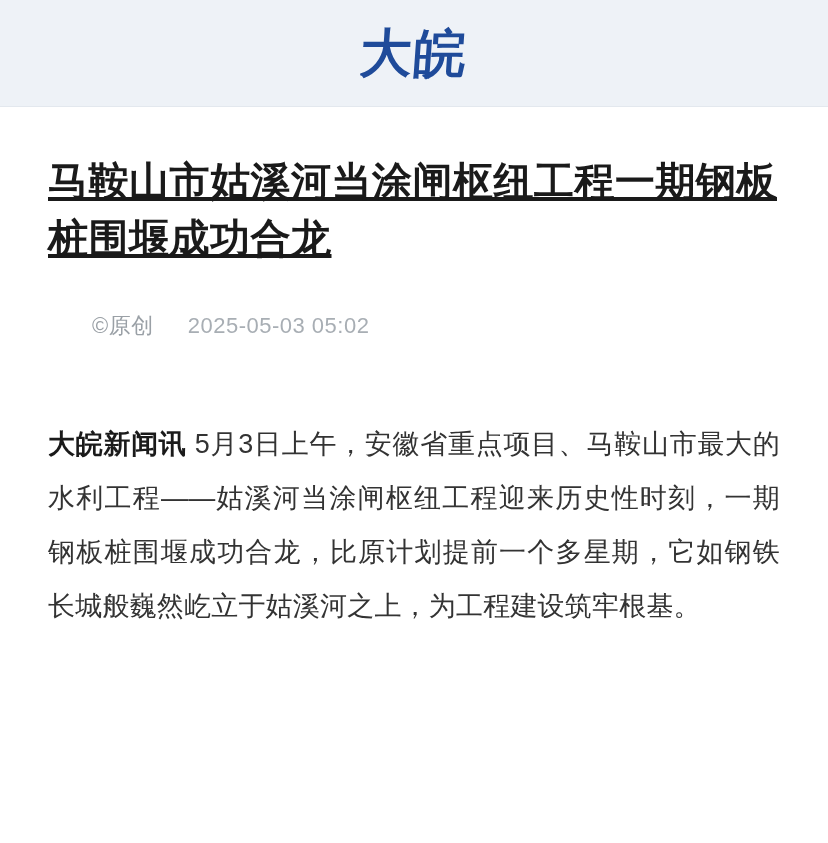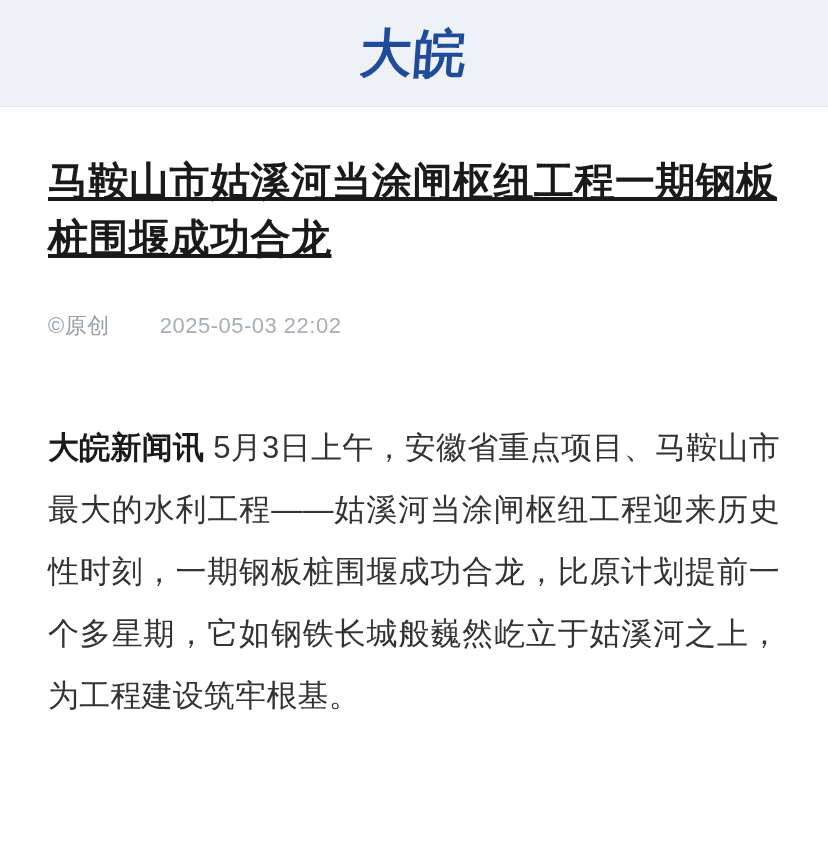--- a/index.html
+++ b/index.html
@@ -52,35 +52,36 @@
     font-weight: 700;
     color: #1a1a1a;
     letter-spacing: 0.5px;
     font-family: "Liberation Sans", "DejaVu Sans", sans-serif;
     text-decoration: underline;
   }
   .meta-row {
     margin-top: 44px;
     display: flex;
     align-items: center;
-    gap: 50px;
+    gap: 34px;
     color: #9aa0a6;
     font-size: 22px;
+    margin-left: 44px;
   }
   .meta-origin {
     color: #9aa0a6;
     letter-spacing: 0.5px;
   }
   .meta-time {
     color: #a8aeb4;
     letter-spacing: 0.5px;
   }
   .body-text {
     margin-top: 76px;
-    font-size: 31px;
+    font-size: 27px;
     line-height: 2.0;
     color: #333333;
     text-align: justify;
     letter-spacing: 0.2px;
   }
   .body-lead {
     font-weight: 700;
     color: #1a1a1a;
   }
 </style>
@@ -92,21 +93,21 @@
   <div class="header">
     <div class="brand-logo">大皖</div>
   </div>
 
   <div class="article">
 
     <h1 class="article-title">马鞍山市姑溪河当涂闸枢纽工程一期钢板桩围堰成功合龙</h1>
 
     <div class="meta-row">
       <span class="meta-origin">©原创</span>
-      <span class="meta-time">2025-05-03 22:02</span>
+      <span class="meta-time">2025-05-03 05:02</span>
     </div>
 
     <div class="body-text">
       <span class="body-lead">大皖新闻讯</span><span> 5月3日上午，安徽省重点项目、马鞍山市最大的水利工程——姑溪河当涂闸枢纽工程迎来历史性时刻，一期钢板桩围堰成功合龙，比原计划提前一个多星期，它如钢铁长城般巍然屹立于姑溪河之上，为工程建设筑牢根基。</span>
     </div>
 
   </div>
 </div>
 
 </body></html>

